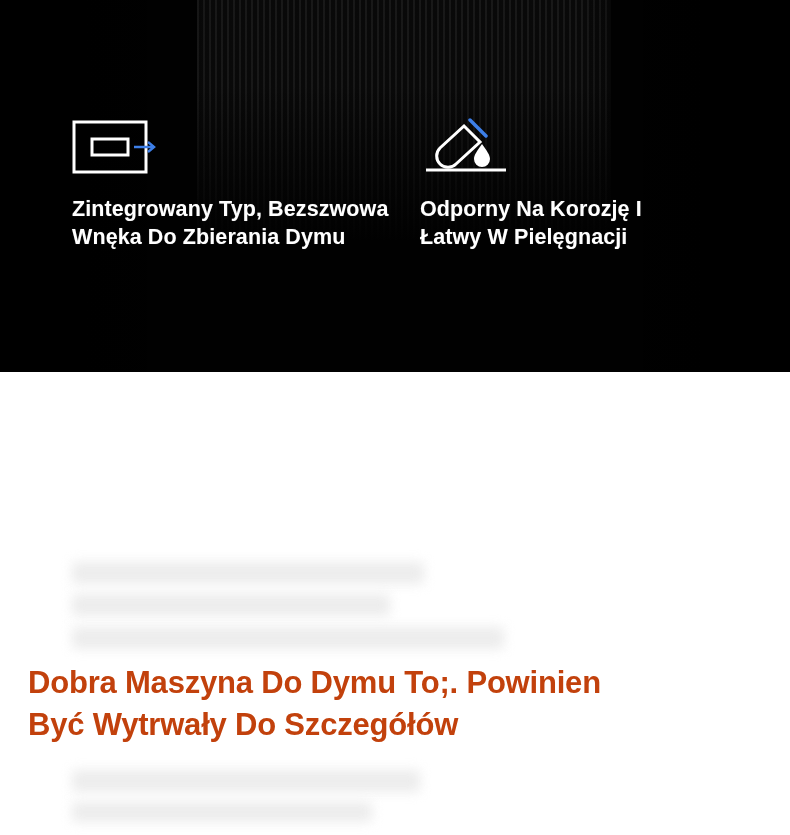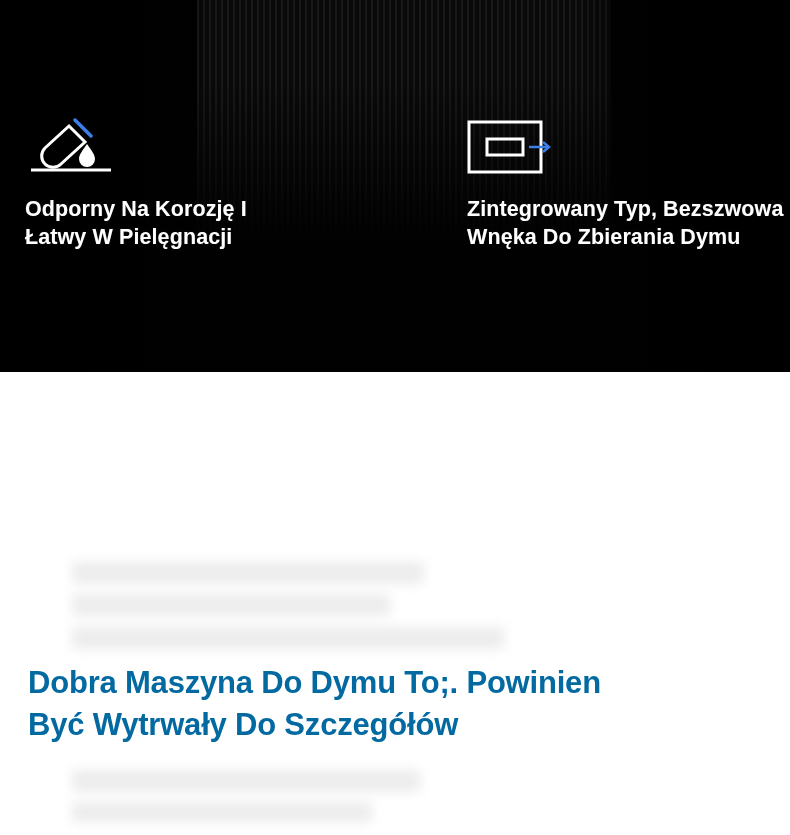--- a/index.html
+++ b/index.html
@@ -110,67 +110,67 @@
   .ghost-2 { left: 72px;  top: 222px; width: 318px; height: 22px; }
   .ghost-3 { left: 72px;  top: 255px; width: 432px; height: 22px; }
   .ghost-4 { left: 72px;  top: 398px; width: 348px; height: 22px; }
   .ghost-5 { left: 72px;  top: 430px; width: 300px; height: 20px; }
 
   .headline {
     position: absolute;
     left: 28px;
     top: 290px;
     width: 730px;
-    color: #0369a1;
+    color: #c2410c;
     font-size: 31px;
     font-weight: bold;
     line-height: 1.37;
     letter-spacing: -0.2px;
     white-space: pre-line;
   }
 </style>
 </head>
 <body>
 
 <div class="dark-panel">
 
   <div class="grille"></div>
 
   <div class="grille-fade"></div>
   <div class="vignette-l"></div>
   <div class="vignette-r"></div>
 
   <div class="features">
 
+    <div class="feature feature-a">
+      <span class="icon-wrap">
+        <svg width="90" height="58" viewBox="0 0 90 58" xmlns="http://www.w3.org/2000/svg">
+          <rect x="2" y="4" width="72" height="50" fill="none" stroke="#ffffff" stroke-width="3"></rect>
+          <rect x="20" y="21" width="36" height="16" fill="none" stroke="#ffffff" stroke-width="3"></rect>
+          <line x1="62" y1="29" x2="82" y2="29" stroke="#3d7fe8" stroke-width="2.5"></line>
+          <polyline points="76,24 82,29 76,34" fill="none" stroke="#3d7fe8" stroke-width="2.5"></polyline>
+        </svg>
+      </span>
+      <div class="feature-title">Zintegrowany Typ, Bezszwowa
+Wnęka Do Zbierania Dymu</div>
+    </div>
+
     <div class="feature" style="padding-left:25px;">
       <span class="icon-wrap">
         <svg width="92" height="58" viewBox="0 0 92 58" xmlns="http://www.w3.org/2000/svg">
           <g stroke="#ffffff" stroke-width="3" fill="none" stroke-linecap="round">
             <path d="M44 8 L60 24 L36 46 A11 11 0 0 1 20 30 Z"></path>
           </g>
           <line x1="50" y1="2" x2="66" y2="18" stroke="#3d7fe8" stroke-width="3.5" stroke-linecap="round"></line>
           <path d="M62 26 c5 7 8 11 8 15 a8 8 0 0 1 -16 0 c0 -4 3 -8 8 -15 z" fill="#ffffff"></path>
           <line x1="6" y1="52" x2="86" y2="52" stroke="#ffffff" stroke-width="3"></line>
         </svg>
       </span>
       <div class="feature-title">Odporny Na Korozję I
 Łatwy W Pielęgnacji</div>
-    </div>
-
-    <div class="feature feature-a">
-      <span class="icon-wrap">
-        <svg width="90" height="58" viewBox="0 0 90 58" xmlns="http://www.w3.org/2000/svg">
-          <rect x="2" y="4" width="72" height="50" fill="none" stroke="#ffffff" stroke-width="3"></rect>
-          <rect x="20" y="21" width="36" height="16" fill="none" stroke="#ffffff" stroke-width="3"></rect>
-          <line x1="62" y1="29" x2="82" y2="29" stroke="#3d7fe8" stroke-width="2.5"></line>
-          <polyline points="76,24 82,29 76,34" fill="none" stroke="#3d7fe8" stroke-width="2.5"></polyline>
-        </svg>
-      </span>
-      <div class="feature-title">Zintegrowany Typ, Bezszwowa
-Wnęka Do Zbierania Dymu</div>
     </div>
 
   </div>
 </div>
 
 <div class="light-panel">
   <div class="ghost ghost-1"></div>
   <div class="ghost ghost-2"></div>
   <div class="ghost ghost-3"></div>
   <div class="ghost ghost-4"></div>

